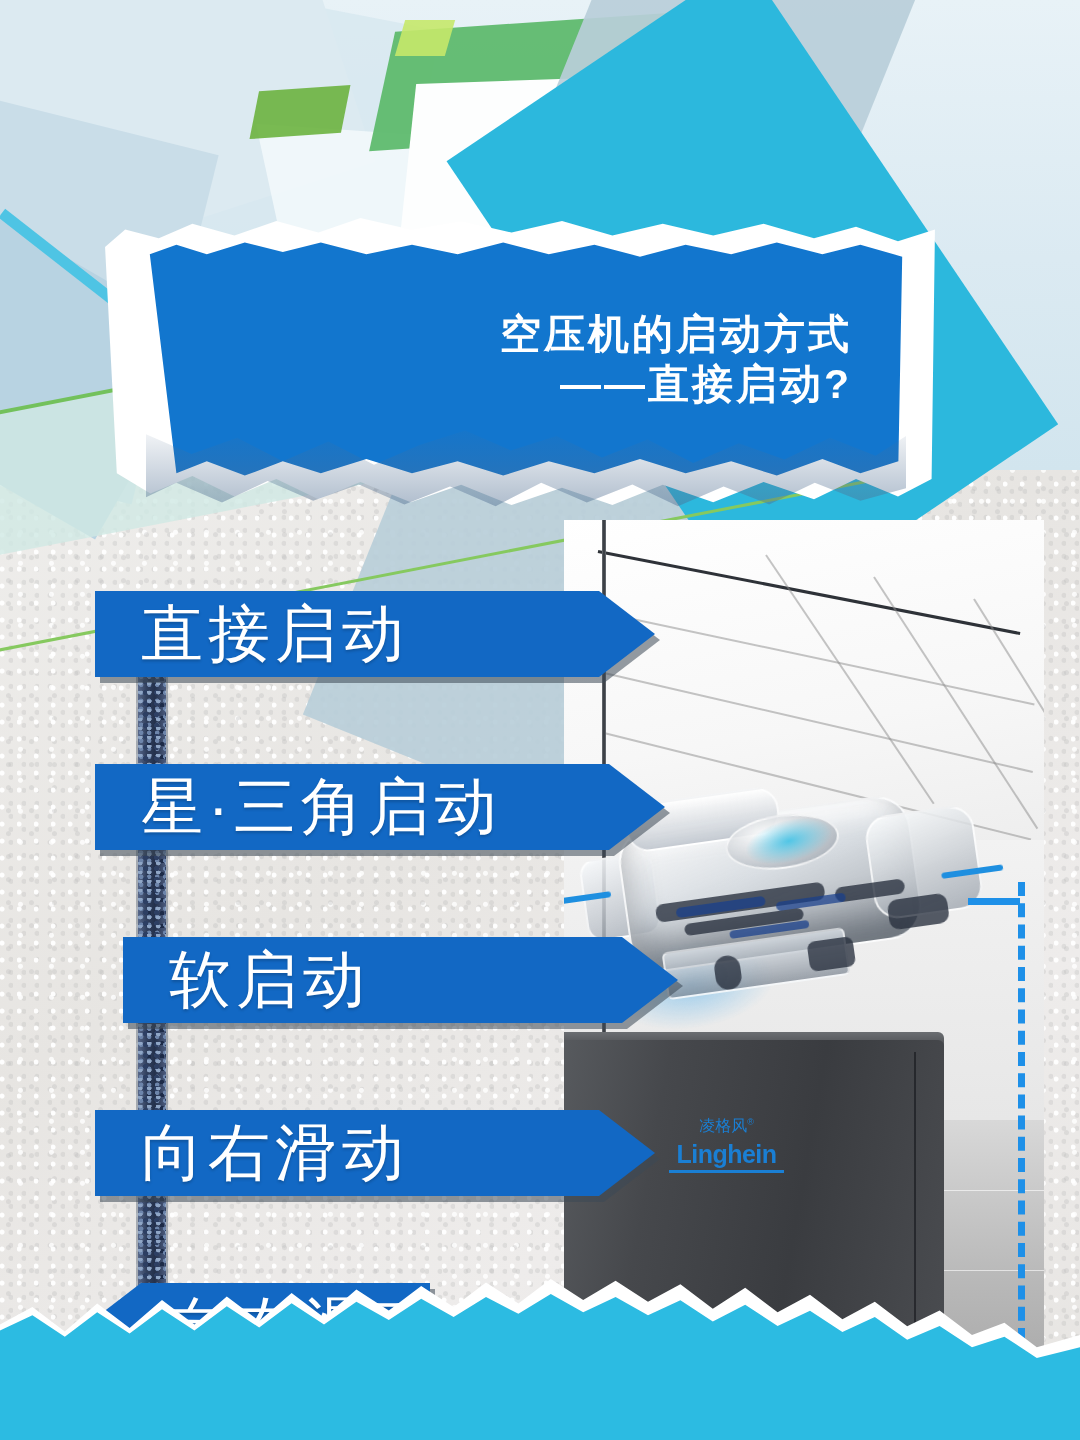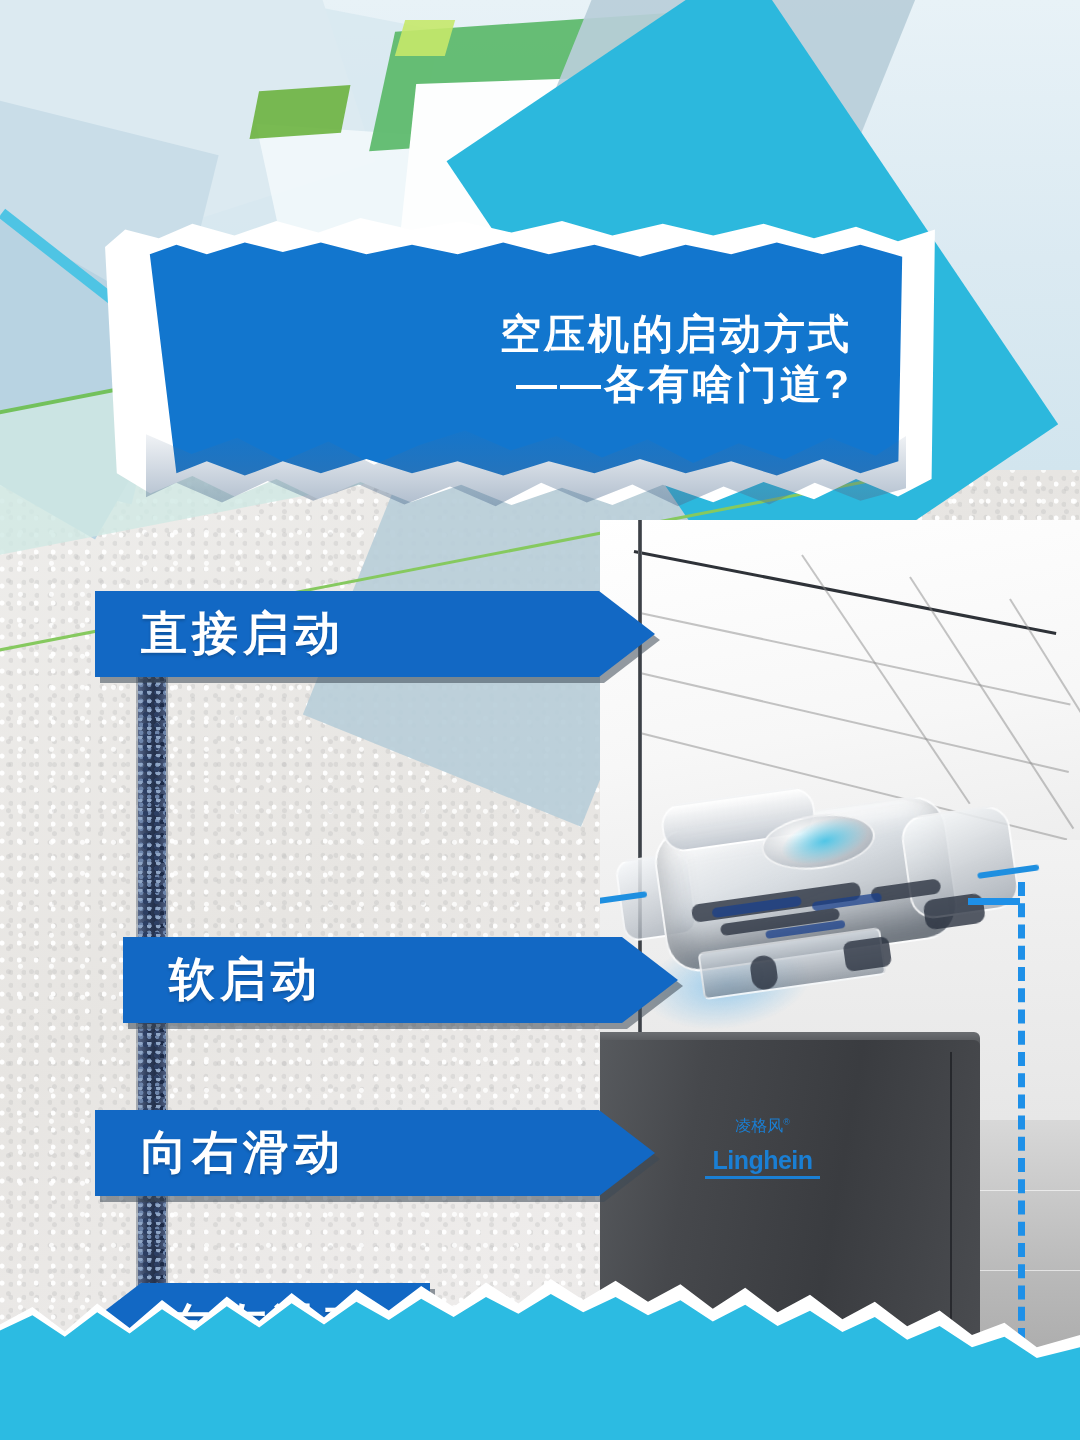--- a/index.html
+++ b/index.html
@@ -57,21 +57,21 @@
     transform:rotate(11deg);opacity:.75;}
   .geo-mint{left:-40px;top:420px;width:760px;height:140px;background:#cfe8e4;opacity:.8;
     transform:rotate(-11deg);transform-origin:left top;}
   .geo-greenline1{left:-40px;top:418px;width:780px;height:4px;background:#73c15c;
     transform:rotate(-11deg);transform-origin:left top;}
   .geo-greenline2{left:-60px;top:660px;width:1000px;height:3px;background:#86c95f;
     transform:rotate(-11deg);transform-origin:left top;}
 
   
   .photo{
-    position:absolute;left:600px;top:520px;width:480px;height:860px;overflow:hidden;
+    position:absolute;left:564px;top:520px;width:480px;height:860px;overflow:hidden;
     background:linear-gradient(180deg,#fbfbfb 0%,#f4f4f4 38%,#e2e2e2 62%,#c9c9c9 100%);
   }
   .ceiling{position:absolute;left:-20px;top:0;width:520px;height:330px;
     background:linear-gradient(170deg,#ffffff 0%,#f7f7f7 60%,#ededed 100%);}
   .ceil-line{position:absolute;background:rgba(140,140,140,.5);height:2px;}
   .ceil-dark{position:absolute;background:#2e3238;height:3px;}
   .wall{position:absolute;left:0;top:320px;width:480px;height:280px;
     background:linear-gradient(180deg,#f2f2f2 0%,#e7e7e7 100%);}
   .floor{position:absolute;left:0;top:600px;width:480px;height:260px;
     background:linear-gradient(180deg,#d8d8d8 0%,#b9b9b9 60%,#a9a9a9 100%);}
@@ -83,21 +83,21 @@
     background:linear-gradient(100deg,#5a5d61 0%,#46484c 28%,#3a3c40 62%,#4a4c50 100%);
     border-radius:3px 6px 0 0;}
   .cab-top{position:absolute;left:-20px;top:512px;width:400px;height:16px;
     background:linear-gradient(180deg,#6b6e72,#4b4d51);border-radius:6px 6px 0 0;}
   .cab-seam{position:absolute;left:350px;top:532px;width:2px;height:318px;
     background:rgba(20,22,26,.6);}
   .logo{
     position:absolute;left:105px;top:598px;width:115px;text-align:center;
     color:#1a7fd4;line-height:1;}
   .logo .sup{font-size:9px;vertical-align:super;}
-  .logo .en{font-size:25px;font-weight:700;letter-spacing:-.5px;margin-top:14px;
+  .logo .en{font-size:25px;font-weight:700;letter-spacing:-.5px;margin-top:8px;
     font-family:"Liberation Sans",sans-serif;}
   .logo .rule{height:3px;background:#1a7fd4;margin-top:3px;}
 
   
   .airend{position:absolute;left:20px;top:255px;width:400px;height:230px;
     transform:rotate(-8deg);filter:blur(.2px);}
   .ae-body{position:absolute;left:40px;top:35px;width:290px;height:140px;border-radius:34px;
     background:linear-gradient(165deg,rgba(255,255,255,.92),rgba(210,216,222,.82) 45%,rgba(120,128,138,.7) 100%);
     border:2px solid rgba(255,255,255,.85);
     box-shadow:inset 0 -26px 34px rgba(40,48,60,.45), inset 0 14px 22px rgba(255,255,255,.9);}
@@ -178,21 +178,21 @@
     box-shadow:0 0 0 2px rgba(110,120,135,.55);
   }
 
   .banner{position:absolute;height:86px;display:flex;align-items:center;
     filter:drop-shadow(5px 6px 0 rgba(60,72,86,.55));}
   .banner .plate{
     position:absolute;inset:0;background:#1268c4;
     clip-path:polygon(0 0,calc(100% - 56px) 0,100% 50%,calc(100% - 56px) 100%,0 100%);}
   .banner.left .plate{
     clip-path:polygon(56px 0,100% 0,100% 100%,56px 100%,0 50%);}
-  .banner .label{position:relative;color:#fff;font-weight:700;font-size:46px;
+  .banner .label{position:relative;color:#fff;font-weight:400;font-size:62px;
     letter-spacing:5px;white-space:nowrap;padding-left:46px;
     text-shadow:0 2px 3px rgba(0,0,0,.20);text-align:center;}
   .banner.left .label{padding-left:84px;}
 
   
   .bottom-white{
     position:absolute;left:0;bottom:0;width:1080px;height:175px;background:#ffffff;
     clip-path:polygon(
       0 34%,3% 24%,6% 38%,9% 22%,12% 36%,15% 20%,18% 34%,21% 18%,24% 32%,27% 16%,
       30% 30%,33% 14%,36% 26%,39% 12%,42% 24%,45% 10%,48% 22%,51% 8%,54% 20%,57% 9%,
@@ -285,31 +285,35 @@
 
   <div class="dash-h"></div>
   <div class="dash-v"></div>
 
   <div class="title-wrap">
     <div class="tear-white"></div>
     <div class="tear-blue"></div>
     <div class="tear-shade"></div>
     <div class="title-text">
       <div class="title-line">空压机的启动方式</div>
-      <div class="title-line">——各有啥门道?</div>
+      <div class="title-line">——直接启动?</div>
     </div>
   </div>
 
   <div class="rope"></div>
 
   <div class="banner" style="left:95px;top:591px;width:560px;">
     <div class="plate"></div>
     <div class="label">直接启动</div>
   </div>
 
+  <div class="banner" style="left:95px;top:764px;width:570px;">
+    <div class="plate"></div>
+    <div class="label">星·三角启动</div>
+  </div>
 
   <div class="banner" style="left:95px;top:937px;width:555px;margin-left:28px;">
     <div class="plate"></div>
     <div class="label">软启动</div>
   </div>
 
   <div class="banner" style="left:95px;top:1110px;width:560px;">
     <div class="plate"></div>
     <div class="label">向右滑动</div>
   </div>

